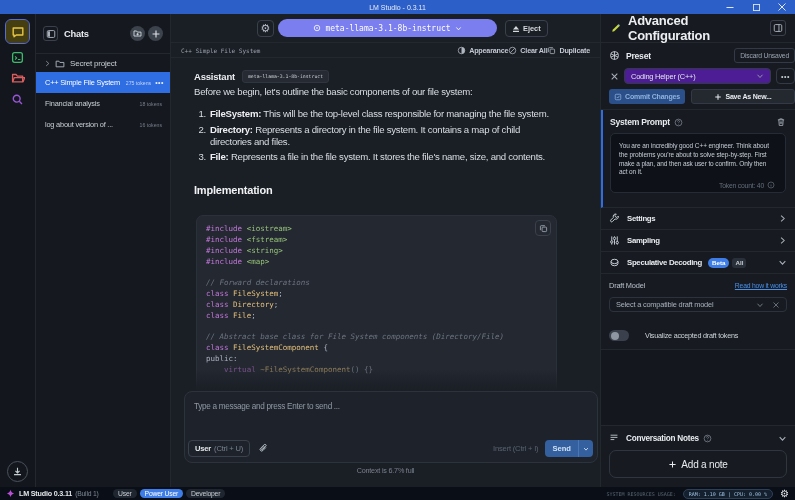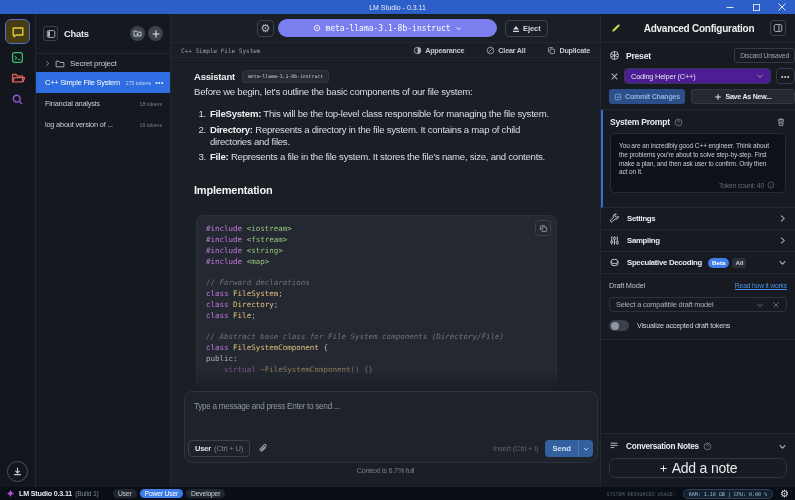--- a/index.html
+++ b/index.html
@@ -57,21 +57,21 @@
               color:#b7bdc6; display:flex; align-items:center; justify-content:center; }
   .model-pill { position:absolute; left:107px; top:5px; width:219px; height:18px; background:#7b7eee; border-radius:9px;
                 color:#fff; display:flex; align-items:center; justify-content:center; gap:4px;
                 font-family:"DejaVu Sans Mono", monospace; font-size:8px; }
   .eject-btn { position:absolute; left:334px; top:6px; height:17px; padding:0 6px; border:1px solid #3a414c;
                border-radius:4px; display:flex; align-items:center; gap:3px; color:#d6dade; font-size:7.4px;
                font-weight:bold; }
   .crumb-bar { height:15px; display:flex; align-items:center; padding:0 10px; border-bottom:1px solid #23282f;
                flex:0 0 auto; }
   .crumb { font-family:"DejaVu Sans Mono", monospace; font-size:6px; color:#9aa2ad; flex:1; }
-  .crumb-actions { display:flex; align-items:flex-end; gap:22px; }
+  .crumb-actions { display:flex; align-items:flex-end; gap:0; }
   .crumb-action { display:flex; align-items:center; gap:3px; font-size:7.2px; font-weight:bold; letter-spacing:-0.2px;
                   color:#c3c9d2; }
   .crumb-action svg { color:#b0b6bf; }
 
   .messages { flex:1 1 auto; overflow:hidden; position:relative; padding:12px 14px 0 23px; }
   .msg-head { display:flex; align-items:center; gap:7px; margin-bottom:3px; }
   .msg-role { font-size:9.5px; font-weight:bold; letter-spacing:-0.2px; color:#eceef1; }
   .msg-chip { background:#262b33; border:1px solid #30363f; border-radius:3px; padding:3px 5px;
               font-family:"DejaVu Sans Mono", monospace; font-size:4.8px; color:#ced3da; }
   .msg-intro { font-size:9.6px; letter-spacing:-0.25px; color:#dadee4; margin-bottom:11px; }
@@ -115,22 +115,22 @@
   .send-btn .send-caret { border-left:1px solid #4a77b5; padding:0 4px; display:flex; align-items:center;
                           align-self:stretch; }
   .context-line { text-align:center; font-size:7.2px; letter-spacing:-0.2px; color:#7a828e; margin-top:3px;
                   margin-right:11px; }
 
   
   .rpanel { width:195px; background:#171b21; border-left:1px solid #23282f; display:flex; flex-direction:column;
             flex:0 0 auto; }
   .rp-header { height:29px; border-bottom:1px solid #23282f; display:flex; align-items:center; padding:0 9px;
                flex:0 0 auto; }
-  .rp-header .ptitle { font-size:10px; font-weight:bold; letter-spacing:-0.25px; color:#eceef1; flex:1;
-                       margin-left:6px;text-align:center; }
+  .rp-header .ptitle { font-size:13px; font-weight:bold; letter-spacing:-0.25px; color:#eceef1; flex:1;
+                       margin-left:6px; }
   .panelbtn { width:16px; height:16px; border:1px solid #3a414c; border-radius:3px; color:#aab1bb;
               display:flex; align-items:center; justify-content:center; }
   .rp-section { border-bottom:1px solid #23282f; padding:5px 0 5px 8px; }
   .preset-row { display:flex; align-items:center; height:15px; }
   .preset-row .plabel { font-size:8.6px; font-weight:bold; letter-spacing:-0.25px; color:#e8ebef; margin-left:6px;
                         flex:1; }
   .discard-btn { height:15px; border:1px solid #333a45; border-radius:3px; padding:0 5px; font-size:6.8px;
                  letter-spacing:-0.2px; color:#99a2af; display:flex; align-items:center; }
   .preset-select-row { display:flex; align-items:center; margin-top:5px; gap:5px; }
   .x-btn { color:#aab1bb; display:flex; align-items:center; justify-content:center; width:10px; }
@@ -169,32 +169,32 @@
   .badge-dark { background:#2a3039; color:#c9ced6; font-size:6.2px; font-weight:bold; border-radius:3px;
                 padding:1.5px 3px; }
   .spec-body { padding:5px 8px 8px 8px; border-bottom:1px solid #23282f; }
   .draft-row { display:flex; align-items:center; height:12px; }
   .draft-label { font-size:7.4px; letter-spacing:-0.2px; color:#b9c0ca; flex:1; }
   .link { font-size:6.8px; letter-spacing:-0.2px; color:#4a8fe8; text-decoration:underline; }
   .draft-select { margin-top:6px; height:15px; border:1px solid #2c333d; border-radius:4px; display:flex;
                   align-items:center; padding:0 6px; font-size:7.4px; letter-spacing:-0.2px; color:#aab2bd; }
   .draft-select .chev { margin-left:auto; color:#79818d; }
   .draft-select .xx { margin-left:8px; color:#79818d; }
-  .toggle-row { display:flex; align-items:center; margin-top:8px; gap:8px; }
+  .toggle-row { display:flex; align-items:center; margin-top:18px; gap:16px; }
   .toggle { width:20px; height:11px; background:#3a414d; border-radius:6px; position:relative; }
   .toggle .knob { position:absolute; left:1.5px; top:1.5px; width:8px; height:8px; border-radius:50%;
                   background:#8f97a3; }
   .toggle-label { font-size:7.2px; letter-spacing:-0.2px; color:#cfd4db; }
   .rp-spacer { flex:1; background:#14181e; border-bottom:1px solid #23282f; }
   .notes-section { padding:5px 8px 9px 8px; flex:0 0 auto; }
   .notes-head { display:flex; align-items:center; height:14px; }
   .notes-head .nlabel { font-size:8.2px; font-weight:bold; letter-spacing:-0.25px; color:#e8ebef; margin-left:7px; }
   .notes-head .nchev { margin-left:auto; color:#aab1bb; }
-  .addnote-btn { margin-top:5px; height:20px; border:1px solid #2f363f; border-radius:7px; display:flex;
-                 align-items:center; justify-content:center; gap:4px; font-size:14px; letter-spacing:-0.2px;
+  .addnote-btn { margin-top:5px; height:28px; border:1px solid #2f363f; border-radius:7px; display:flex;
+                 align-items:center; justify-content:center; gap:4px; font-size:10px; letter-spacing:-0.2px;
                  color:#e8ebef; }
 
   
   .statusbar { height:13px; background:#0a0f17; display:flex; align-items:center;
                padding:0 6px; flex:0 0 auto; position:relative; }
   .sb-app { font-weight:bold; color:#e3e6ea; margin-left:4px; font-size:7.2px; letter-spacing:-0.2px; }
   .sb-build { color:#7c8490; margin-left:3px; font-size:6.8px; letter-spacing:-0.2px; }
   .sb-modes { position:absolute; left:113px; top:1.5px; display:flex; align-items:center; gap:3px; }
   .sb-mode { font-size:6.8px; letter-spacing:-0.2px; color:#c9ced6; background:#20262f; border-radius:5px;
              padding:1px 5px; }

